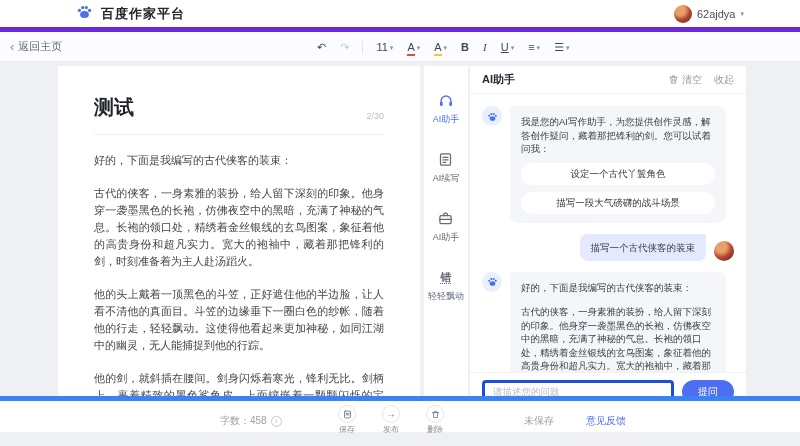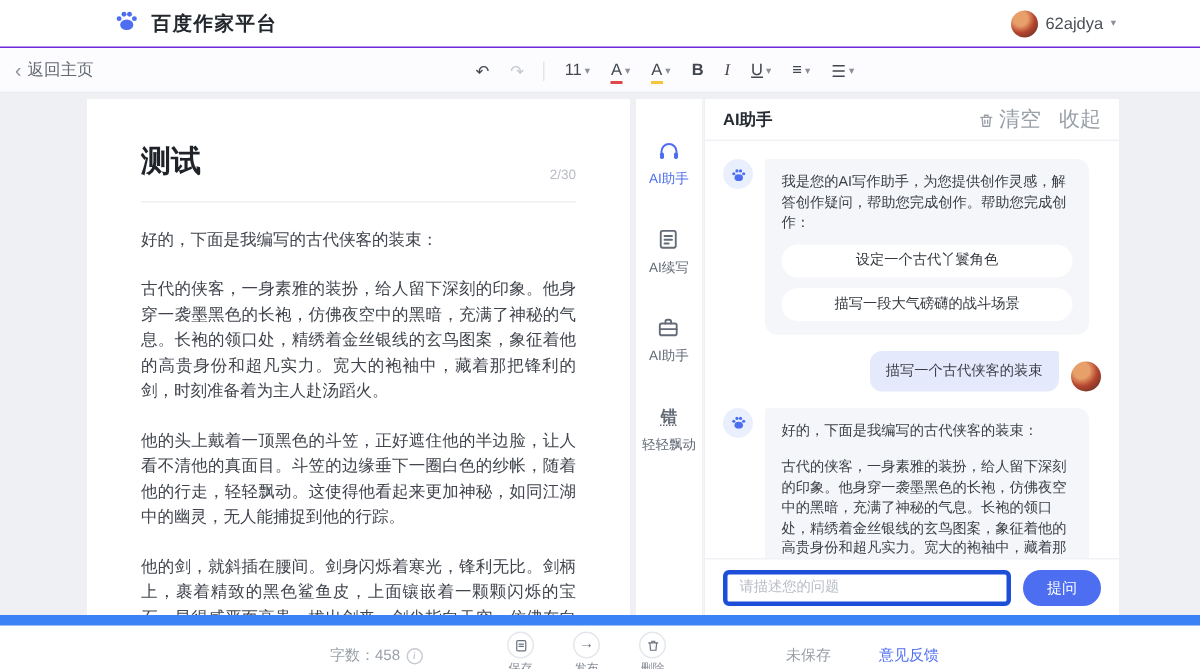--- a/index.html
+++ b/index.html
@@ -8,21 +8,21 @@
     font-family: "Liberation Sans", sans-serif;
     background:#eef0f4;
     position:relative;
     overflow:hidden;
     color:#333;
   }
   
   .header {
     position:absolute; top:0; left:0; right:0; height:32px;
     background:#fff; display:flex; align-items:center;
-    border-bottom:1px solid #6d28d9; z-index:3;
+    border-bottom:5px solid #6d28d9; z-index:3;
   }
   .logo { display:flex; align-items:center; gap:8px; margin-left:76px; cursor:pointer; }
   .logo-text { font-size:13px; font-weight:700; color:#23272e; letter-spacing:1px; }
   .user-box { position:absolute; right:56px; display:flex; align-items:center; gap:5px; }
   .avatar {
     width:18px; height:18px; border-radius:50%;
     background: radial-gradient(circle at 35% 30%, #e8a06a 0 28%, #b5452f 55%, #4a2a24 100%);
   }
   .user-name { font-size:11px; color:#4a4f57; }
   .caret { font-size:7px; color:#8a8f99; line-height:1; }
@@ -69,21 +69,21 @@
   .tool-item { display:flex; flex-direction:column; align-items:center; gap:4px; cursor:pointer; color:#636b77; }
   .tool-item.active { color:#4e6ef2; }
   .tool-label { font-size:9px; }
   .tool-icon { width:17px; height:17px; display:flex; align-items:center; justify-content:center; }
   .check-char { font-size:11px; font-weight:700; text-decoration:underline dotted 1px; text-underline-offset:2px; }
 
   
   .ai-panel { left:470px; width:276px; overflow:hidden; }
   .ai-header { height:28px; border-bottom:1px solid #f1f2f6; display:flex; align-items:center; padding:0 12px; }
   .ai-title { font-size:11px; color:#262b33; font-weight:600; }
-  .ai-hbtn { display:flex; align-items:flex-end; gap:3px; font-size:14px; color:#9aa0a8; cursor:pointer; }
+  .ai-hbtn { display:flex; align-items:flex-end; gap:3px; font-size:10px; color:#9aa0a8; cursor:pointer; }
   .clear-btn { margin-left:auto; }
   .collapse-btn { margin-left:12px; }
   .chat { position:absolute; top:29px; bottom:38px; left:0; right:0; overflow:hidden; padding:11px 12px; }
   .msg-row { display:flex; gap:8px; margin-bottom:11px; }
   .msg-row.user { justify-content:flex-end;align-items:flex-end; }
   .ai-avatar { width:20px; height:20px; border-radius:50%; background:#e9effd; flex:0 0 auto;
     display:flex; align-items:center; justify-content:center; }
   .user-avatar { width:20px; height:20px; border-radius:50%; flex:0 0 auto;
     background: radial-gradient(circle at 35% 30%, #e8a06a 0 28%, #b5452f 55%, #4a2a24 100%); }
   .bubble-ai {
@@ -108,22 +108,22 @@
     font-size:9.5px; padding:0 8px; color:#333; outline:none;
     font-family:"Liberation Sans", sans-serif; background:#fff;
   }
   .ask-input::placeholder { color:#b8bcc4; }
   .ask-btn {
     width:52px; height:24px; border:none; border-radius:12px; background:#4e6ef2;
     color:#fff; font-size:10px; cursor:pointer; font-family:"Liberation Sans", sans-serif;
   }
 
   
-  .footer { position:absolute; left:0; right:0; bottom:0; height:36px; background:#fff;
-    border-top:7px solid #3b82f6; z-index:3;margin-top:44px; }
+  .footer { position:absolute; left:0; right:0; bottom:14px; height:36px; background:#fff;
+    border-top:5px solid #3b82f6; z-index:3;margin-top:44px; }
   .word-count { position:absolute; left:220px; top:13px; display:flex; align-items:center; gap:4px;
     font-size:10px; color:#9aa0a8; }
   .info-circle { width:11px; height:11px; border:1px solid #c6cad1; border-radius:50%;
     font-size:7px; color:#b0b4bc; display:flex; align-items:center; justify-content:center;
     font-family:"Liberation Serif", serif; font-style:italic; }
   .fbtn-group { position:absolute; left:338px; top:4px; display:flex; gap:26px; }
   .fbtn { display:flex; flex-direction:column; align-items:center; gap:1px; cursor:pointer; }
   .fbtn-circle { width:18px; height:18px; border-radius:50%; border:1px solid #e3e6eb;
     display:flex; align-items:center; justify-content:center; color:#6b7280; font-size:10px; line-height:1; }
   .fbtn-label { font-size:8px; color:#8a8f99; }
@@ -277,21 +277,21 @@
         <span class="ai-avatar">
           <svg width="11" height="11" viewBox="0 0 24 24" fill="#4e6ef2">
               <ellipse cx="12" cy="16.2" rx="6.2" ry="5"></ellipse>
               <circle cx="4.8" cy="10.5" r="2.3"></circle>
               <circle cx="9.4" cy="6.4" r="2.3"></circle>
               <circle cx="14.6" cy="6.4" r="2.3"></circle>
               <circle cx="19.2" cy="10.5" r="2.3"></circle>
             </svg>
         </span>
         <div class="bubble-ai">
-          <div>我是您的AI写作助手，为您提供创作灵感，解答创作疑问，帮助您完成创作。帮助您完成创作：</div>
+          <div>我是您的AI写作助手，为您提供创作灵感，解答创作疑问，藏着那把锋利的剑。您可以试着问我：</div>
           <div class="sugg-btn">设定一个古代丫鬟角色</div>
           <div class="sugg-btn">描写一段大气磅礴的战斗场景</div>
         </div>
       </div>
 
       <div class="msg-row user">
         <div class="bubble-user">描写一个古代侠客的装束</div>
         <span class="user-avatar"></span>
       </div>
 

